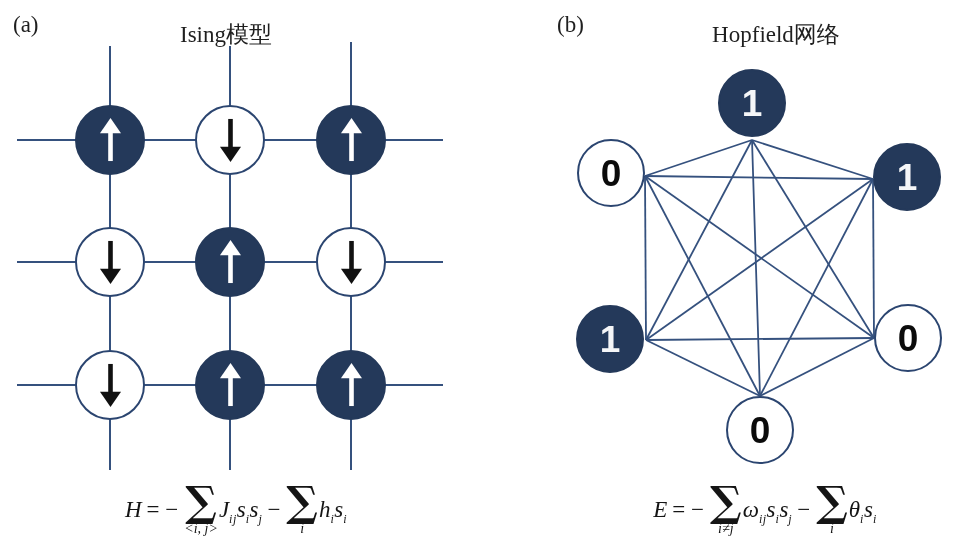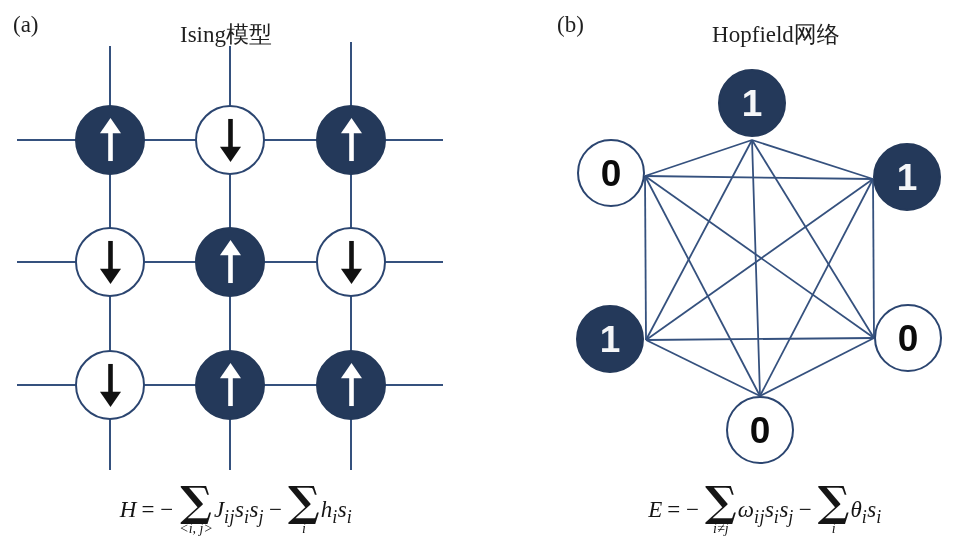--- a/index.html
+++ b/index.html
@@ -36,21 +36,21 @@
   .hnode.dark .nlabel{color:#f5f6f8;}
   .hnode.light .nlabel{color:#0b0b0b;}
   
   .formula{
     position:absolute;display:flex;align-items:center;justify-content:center;
     height:66px;z-index:2;font-size:23px;color:#151515;
   }
   .fvar{font-style:italic;}
   .fop{margin:0 5px;font-style:normal;}
   .term{white-space:nowrap;}
-  .term sub{font-size:18px;font-style:italic;line-height:0;letter-spacing:0.5px;}
+  .term sub{font-size:12px;font-style:italic;line-height:0;letter-spacing:0.5px;}
   .sum{display:inline-flex;flex-direction:column;align-items:center;margin:0 1px;}
   .sigma{font-size:42px;line-height:34px;font-weight:bold;font-family:"DejaVu Serif","DejaVu Sans",serif;}
   .sumsub{font-size:14px;font-style:italic;line-height:14px;margin-top:3px;white-space:nowrap;}
 </style>
 </head>
 <body>
 
 <svg class="linework" width="960" height="555" viewBox="0 0 960 555">
   <g stroke="#35517e" stroke-width="2" fill="none">
     <line x1="17" y1="140" x2="443" y2="140"></line>

